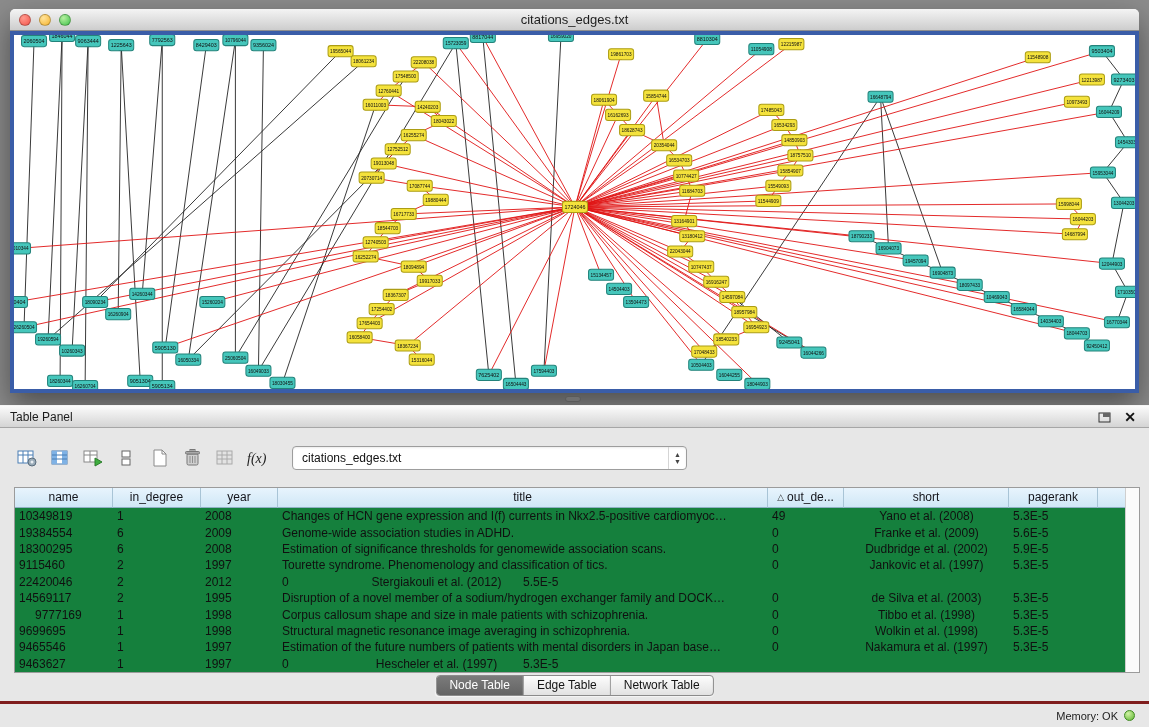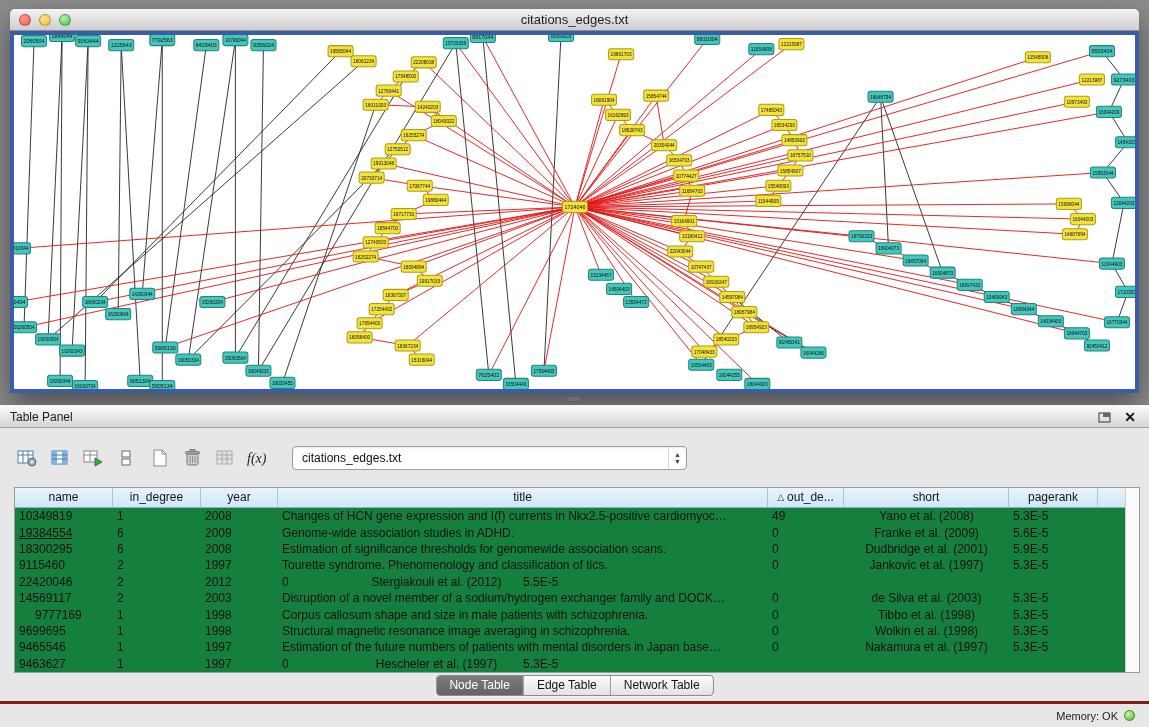--- a/index.html
+++ b/index.html
@@ -885,35 +885,35 @@
         <div class="trow tbody-row">
           <div class="td left" style="width: 98px;">10349819</div>
           <div class="td left" style="width: 88px;">1</div>
           <div class="td left" style="width: 77px;">2008</div>
           <div class="td left" style="width: 490px;">Changes of HCN gene expression and I(f) currents in Nkx2.5-positive cardiomyoc…</div>
           <div class="td left" style="width: 76px;">49</div>
           <div class="td center" style="width: 165px;">Yano et al. (2008)</div>
           <div class="td left" style="width: 89px;">5.3E-5</div>
         </div>
         <div class="trow tbody-row">
-          <div class="td left" style="width: 98px; text-decoration: underline;">19384554</div>
+          <div class="td left" style="width: 98px;">19384554</div>
           <div class="td left" style="width: 88px;">6</div>
           <div class="td left" style="width: 77px;">2009</div>
           <div class="td left" style="width: 490px;">Genome-wide association studies in ADHD.</div>
           <div class="td left" style="width: 76px;">0</div>
           <div class="td center" style="width: 165px;">Franke et al. (2009)</div>
           <div class="td left" style="width: 89px;">5.6E-5</div>
         </div>
         <div class="trow tbody-row">
           <div class="td left" style="width: 98px;">18300295</div>
           <div class="td left" style="width: 88px;">6</div>
           <div class="td left" style="width: 77px;">2008</div>
           <div class="td left" style="width: 490px;">Estimation of significance thresholds for genomewide association scans.</div>
           <div class="td left" style="width: 76px;">0</div>
-          <div class="td center" style="width: 165px;">Dudbridge et al. (2001)</div>
+          <div class="td center" style="width: 165px;">Dudbridge et al. (2002)</div>
           <div class="td left" style="width: 89px;">5.9E-5</div>
         </div>
         <div class="trow tbody-row">
           <div class="td left" style="width: 98px;">9115460</div>
           <div class="td left" style="width: 88px;">2</div>
           <div class="td left" style="width: 77px;">1997</div>
           <div class="td left" style="width: 490px;">Tourette syndrome. Phenomenology and classification of tics.</div>
           <div class="td left" style="width: 76px;">0</div>
           <div class="td center" style="width: 165px;">Jankovic et al. (1997)</div>
           <div class="td left" style="width: 89px;">5.3E-5</div>
@@ -922,21 +922,21 @@
           <div class="td left" style="width: 98px;">22420046</div>
           <div class="td left" style="width: 88px;">2</div>
           <div class="td left" style="width: 77px;">2012</div>
           <div class="td left" style="width: 76px;">0</div>
           <div class="td center" style="width: 165px;">Stergiakouli et al. (2012)</div>
           <div class="td left" style="width: 89px;">5.5E-5</div>
         </div>
         <div class="trow tbody-row">
           <div class="td left" style="width: 98px;">14569117</div>
           <div class="td left" style="width: 88px;">2</div>
-          <div class="td left" style="width: 77px;">2003</div>
+          <div class="td left" style="width: 77px;">1995</div>
           <div class="td left" style="width: 490px;">Disruption of a novel member of a sodium/hydrogen exchanger family and DOCK…</div>
           <div class="td left" style="width: 76px;">0</div>
           <div class="td center" style="width: 165px;">de Silva et al. (2003)</div>
           <div class="td left" style="width: 89px;">5.3E-5</div>
         </div>
         <div class="trow tbody-row">
           <div class="td left" style="width: 98px; padding-left: 20px;">9777169</div>
           <div class="td left" style="width: 88px;">1</div>
           <div class="td left" style="width: 77px;">1998</div>
           <div class="td left" style="width: 490px;">Corpus callosum shape and size in male patients with schizophrenia.</div>

